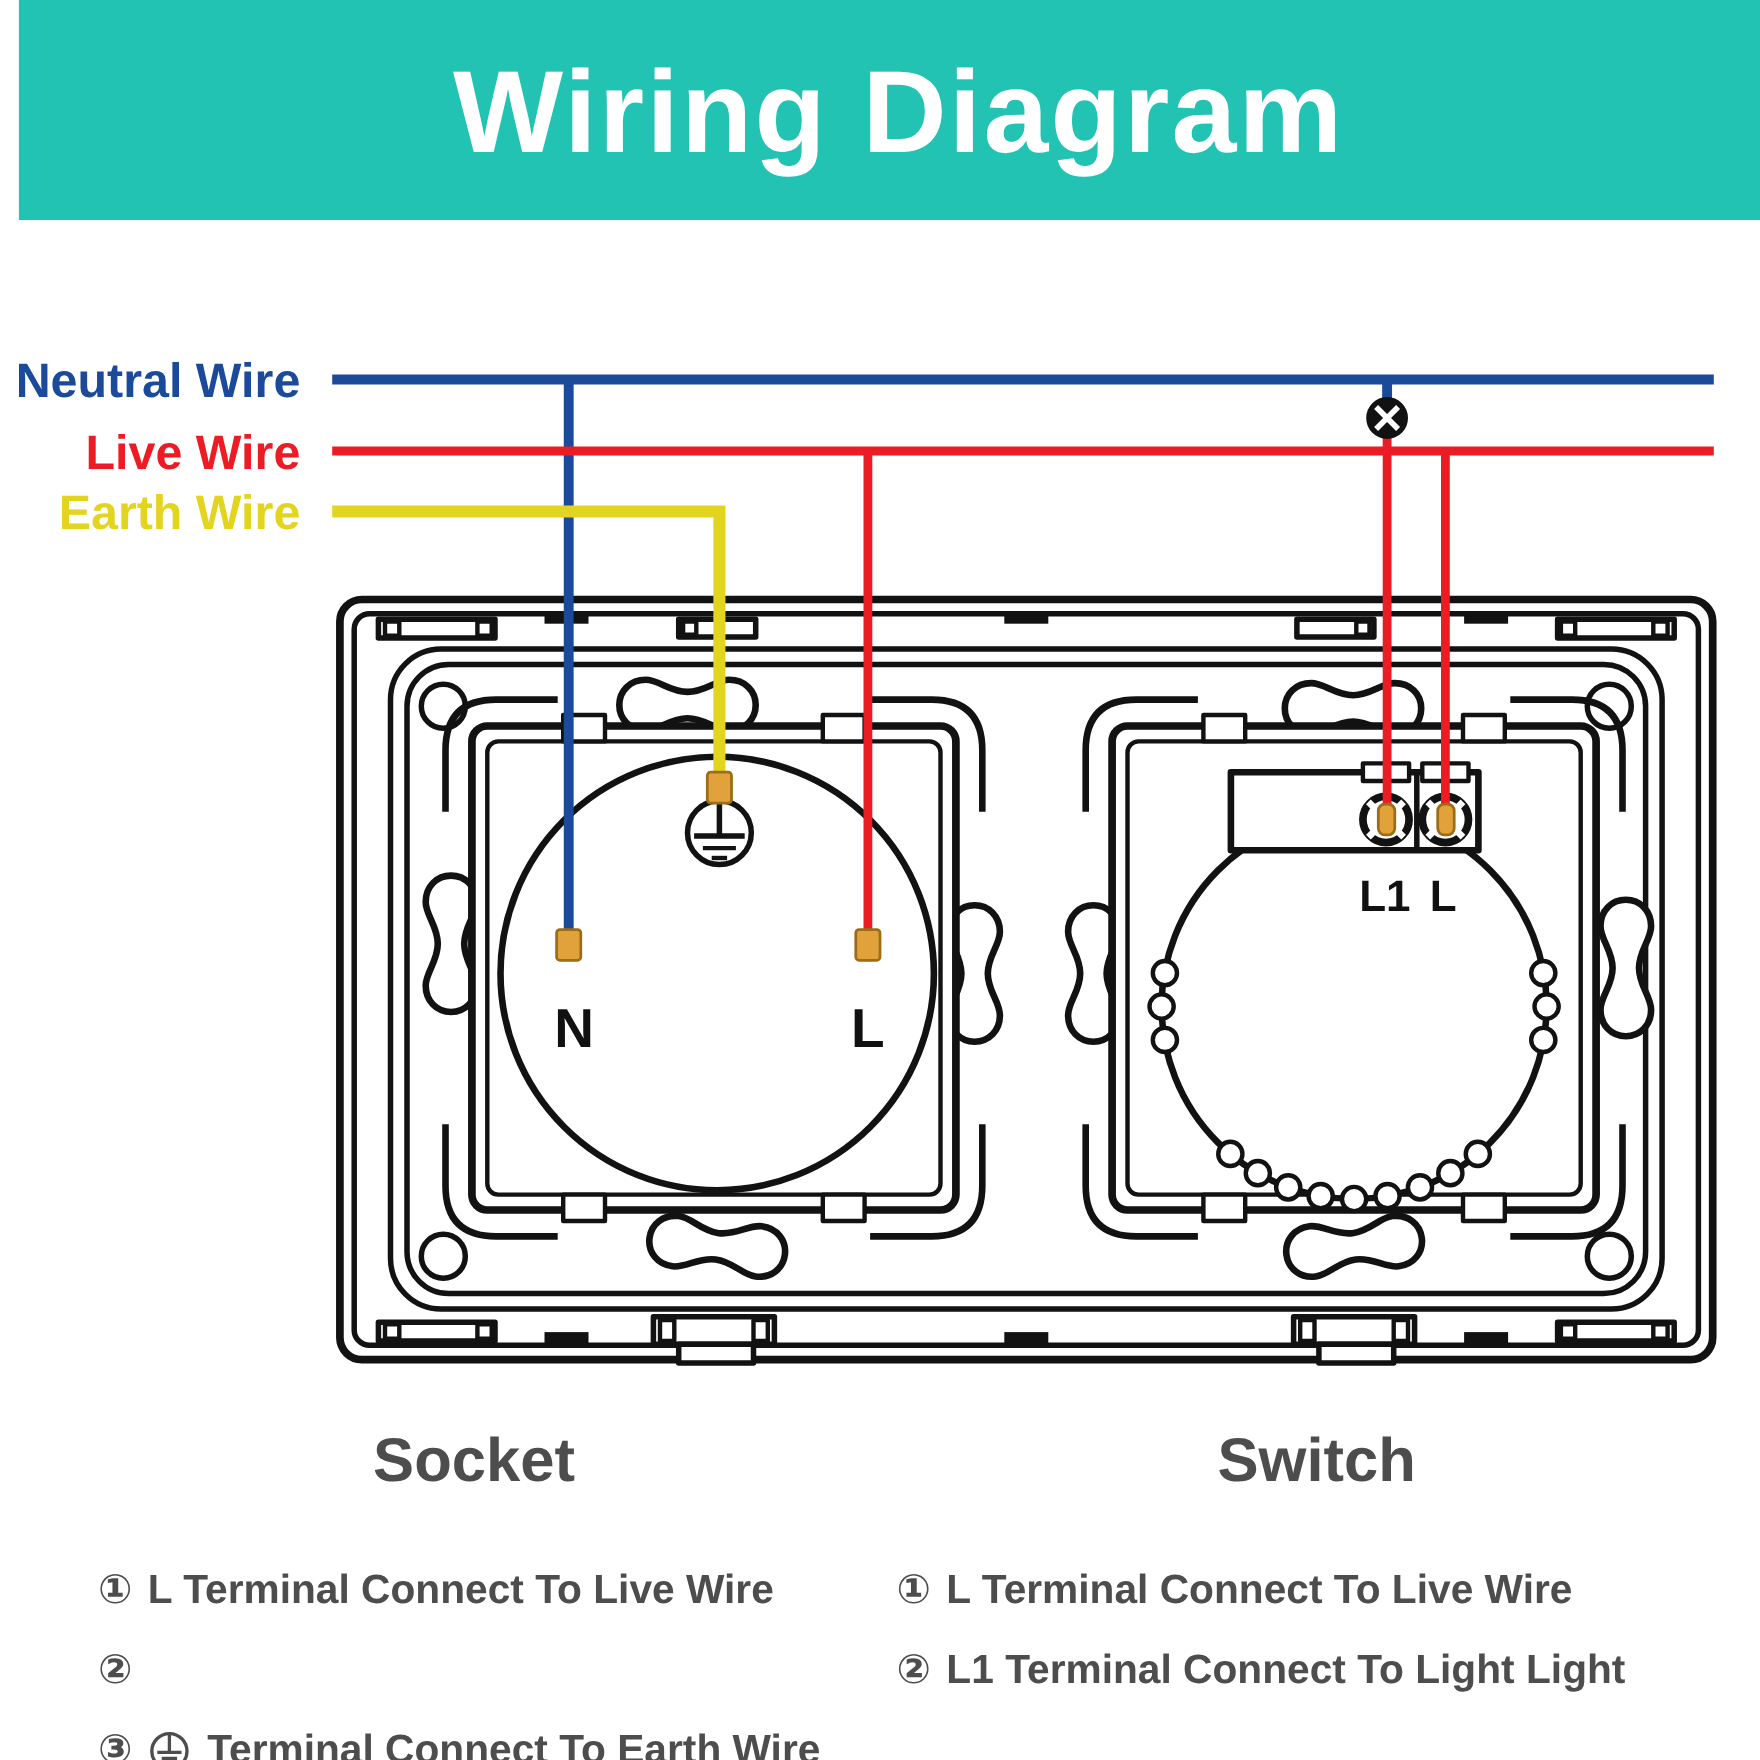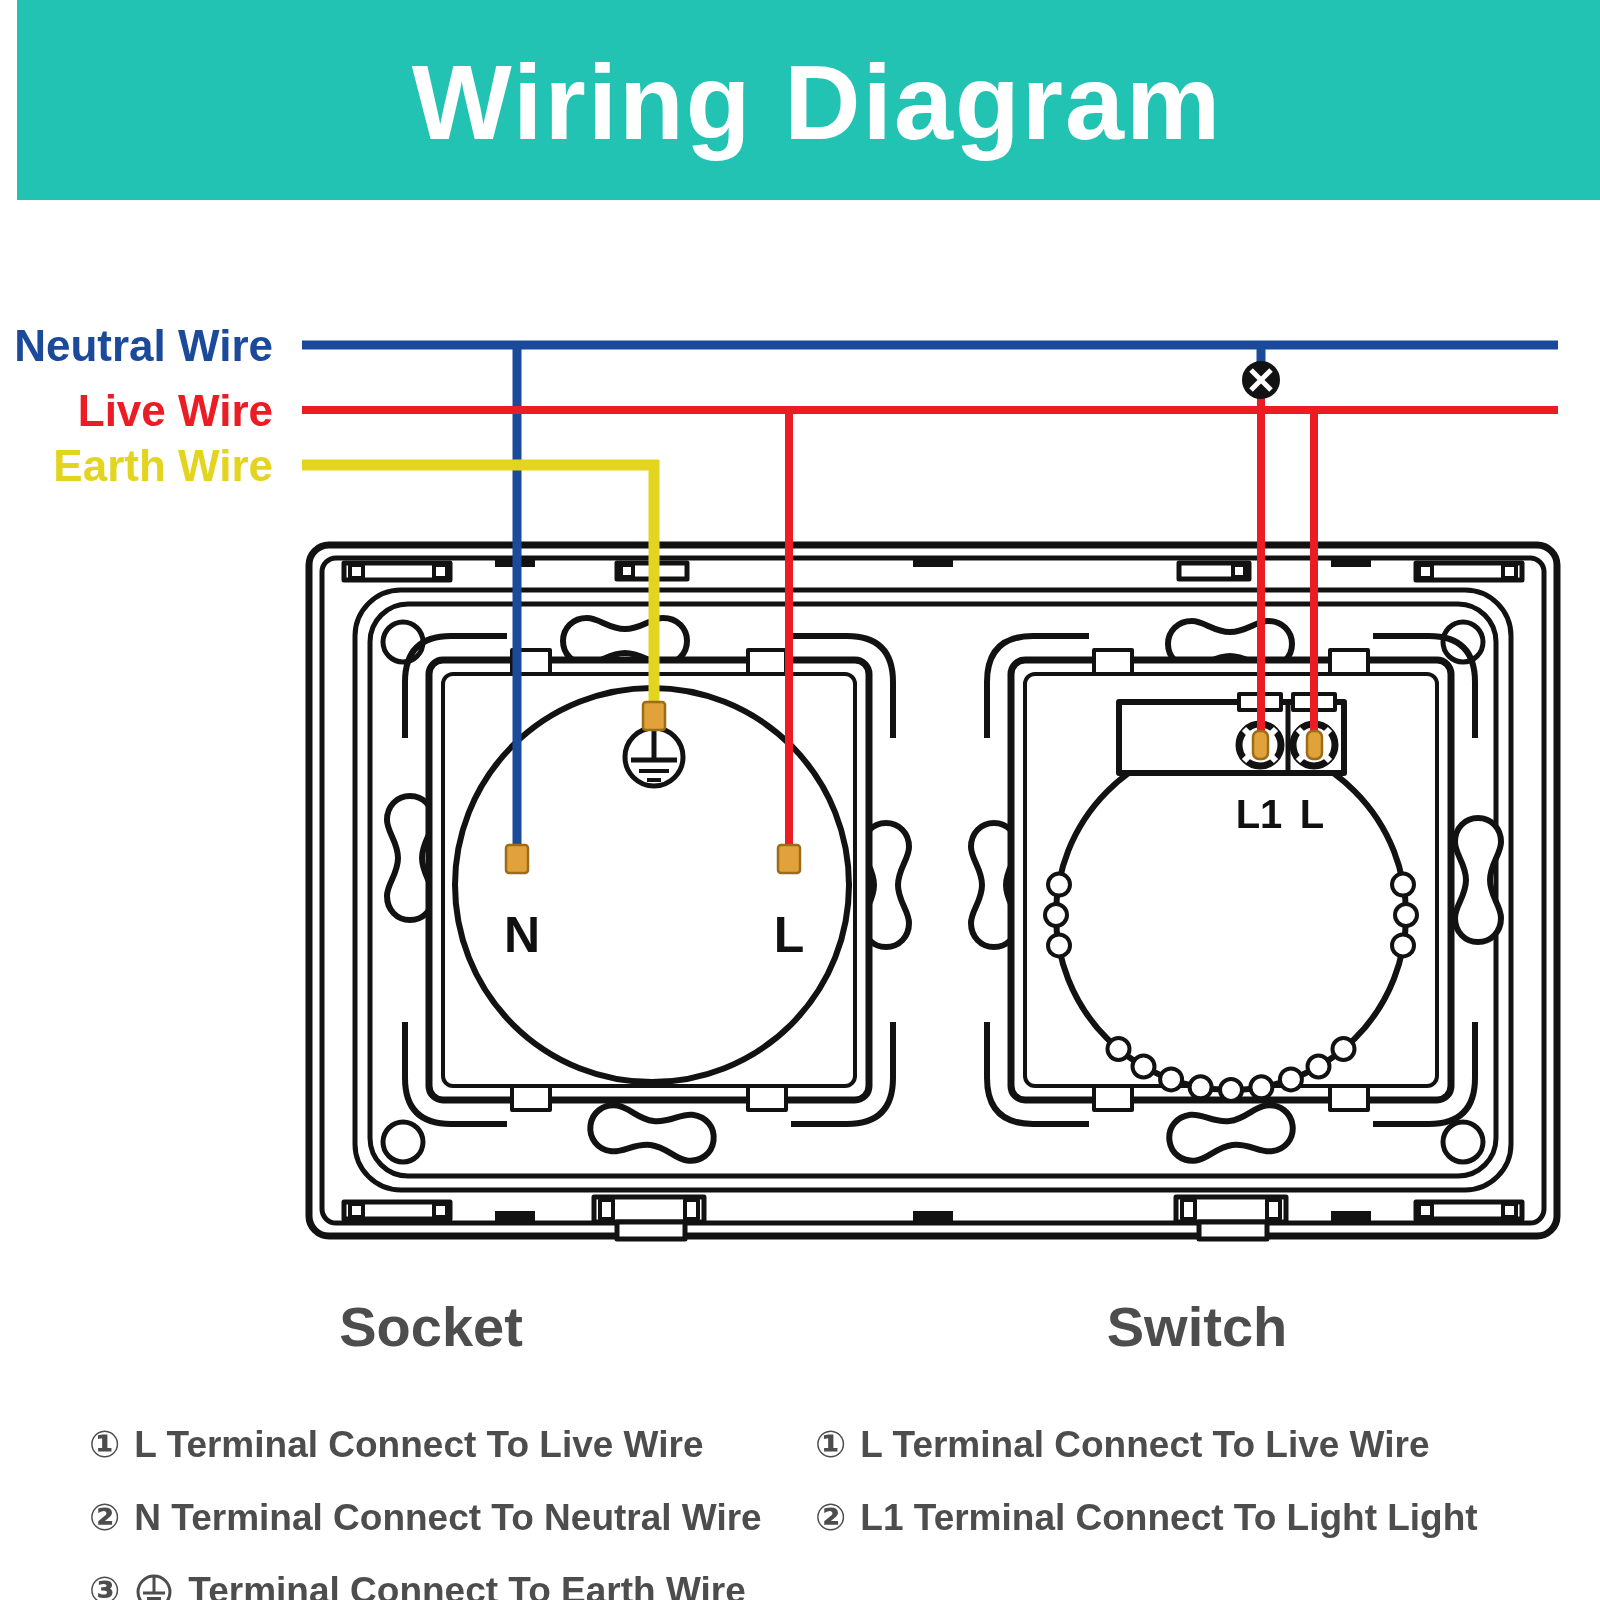--- a/index.html
+++ b/index.html
@@ -212,21 +212,20 @@
   <div class="part-label" style="left:414px;top:1294px">Socket</div>
   <div class="part-label" style="left:1180px;top:1294px">Switch</div>
 
   <div class="notes" style="left:72px;top:1408px">
     <div class="note-row">
       <span class="note-num">①</span>
       <span>L Terminal Connect To Live Wire</span>
     </div>
     <div class="note-row">
       <span class="note-num">②</span>
-      <span>N Terminal Connect To Neutral Wire</span>
     </div>
     <div class="note-row">
       <span class="note-num">③</span>
       <svg class="earth-note-icon" width="40" height="40" viewBox="-20 -20 40 40">
         <circle cx="0" cy="1" r="16" fill="none" stroke="var(--note)" stroke-width="3"></circle>
         <line x1="0" y1="-15" x2="0" y2="2" stroke="var(--note)" stroke-width="3"></line>
         <line x1="-11" y1="2" x2="11" y2="2" stroke="var(--note)" stroke-width="3"></line>
         <line x1="-7" y1="7.5" x2="7" y2="7.5" stroke="var(--note)" stroke-width="3"></line>
         <line x1="-3" y1="12.5" x2="3" y2="12.5" stroke="var(--note)" stroke-width="3"></line>
       </svg>

